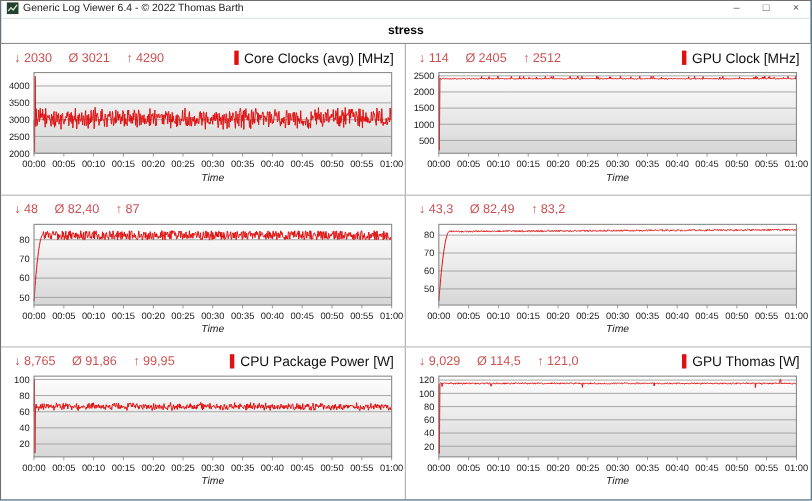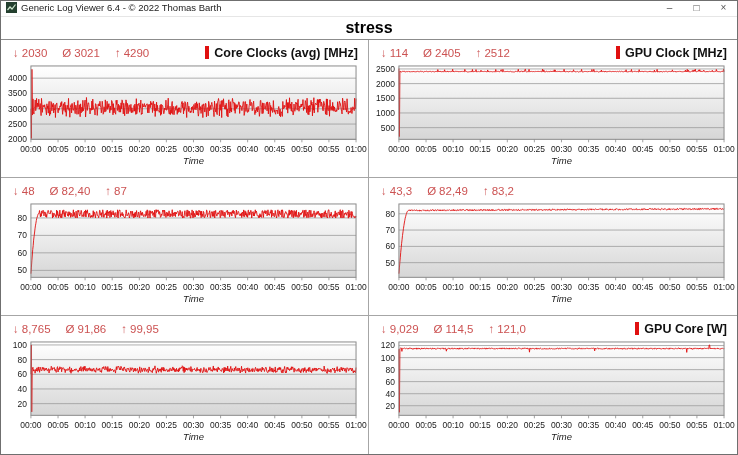--- a/index.html
+++ b/index.html
@@ -8,30 +8,30 @@
   
   .titlebar{height:17px;flex:0 0 auto;display:flex;align-items:center;padding-left:5px;
             border-bottom:1px solid #e6e6e6;background:#ffffff;}
   .app-icon{width:11px;height:11px;margin-right:4px;flex:0 0 auto;}
   .window-title{flex:1;font-size:9.5px;color:#222;white-space:nowrap;}
   .win-controls{display:flex;flex:0 0 auto;}
   .win-btn{width:27px;height:16px;text-align:center;font-size:10px;line-height:15px;color:#555;cursor:default;}
   
   .tabbar{height:22px;flex:0 0 auto;display:flex;align-items:center;justify-content:center;
           border-bottom:1px solid #8c8c8c;background:#ffffff;}
-  .tab-label{font-size:16px;font-weight:600;color:#000;padding:0 14px;}
+  .tab-label{font-size:11px;font-weight:600;color:#000;padding:0 14px;}
   
   .content{flex:1;display:grid;grid-template-columns:1fr 1fr;grid-template-rows:1fr 1fr 1fr;background:#ffffff;}
   .cell{overflow:hidden;padding-top:3px;background:#ffffff;}
   .bR{border-right:1px solid #a6a6a6;}
   .bB{border-bottom:1px solid #a6a6a6;}
   .head{display:flex;justify-content:space-between;align-items:center;height:19px;padding:0 10px 0 12px;}
   .stats{display:flex;gap:15px;color:#cc5252;font-size:11.5px;white-space:nowrap;}
   .stat{display:flex;gap:3px;align-items:baseline;}
-  .ctitle{display:flex;align-items:center;font-size:12.5px;font-weight:bold;color:#111;white-space:nowrap;}
+  .ctitle{display:flex;align-items:center;font-size:12.5px;font-weight:normal;color:#111;white-space:nowrap;}
   .marker{width:4px;height:13px;background:#e01010;margin-right:5px;flex:0 0 auto;}
   svg.plot{display:block;width:368px;height:115px;}
   .ytick,.xtick{font-size:8.5px;fill:#1a1a1a;font-family:"Liberation Sans",sans-serif;}
   .axis-label{font-size:9.5px;font-style:italic;fill:#222;font-family:"Liberation Sans",sans-serif;}
 </style>
 </head>
 <body>
 
 <div class="window">
 
@@ -335,20 +335,24 @@
             </span>
           <span class="stat">
               <span>Ø</span>
               <span>91,86</span>
             </span>
           <span class="stat">
               <span>↑</span>
               <span>99,95</span>
             </span>
         </div>
+        <div class="ctitle">
+            <span class="marker"></span>
+            <span>CPU Package Power [W]</span>
+          </div>
       </div>
       <svg class="plot" viewBox="0 0 369 116" preserveAspectRatio="none">
           <defs>
             <linearGradient id="g4" x1="0" y1="0" x2="0" y2="1">
               <stop offset="0" stop-color="#ffffff"></stop>
               <stop offset="1" stop-color="#d6d6d6"></stop>
             </linearGradient>
           </defs>
           <rect x="30" y="4" width="326" height="74" fill="url(#g4)"></rect>
           <line x1="30" y1="66.2" x2="356" y2="66.2" stroke="#9b9b9b" stroke-width="0.8"></line>
@@ -404,21 +408,21 @@
               <span>Ø</span>
               <span>114,5</span>
             </span>
           <span class="stat">
               <span>↑</span>
               <span>121,0</span>
             </span>
         </div>
         <div class="ctitle">
             <span class="marker"></span>
-            <span>GPU Core [W]</span>
+            <span>GPU Thomas [W]</span>
           </div>
       </div>
       <svg class="plot" viewBox="0 0 369 116" preserveAspectRatio="none">
           <defs>
             <linearGradient id="g5" x1="0" y1="0" x2="0" y2="1">
               <stop offset="0" stop-color="#ffffff"></stop>
               <stop offset="1" stop-color="#d6d6d6"></stop>
             </linearGradient>
           </defs>
           <rect x="30" y="4" width="326" height="74" fill="url(#g5)"></rect>

